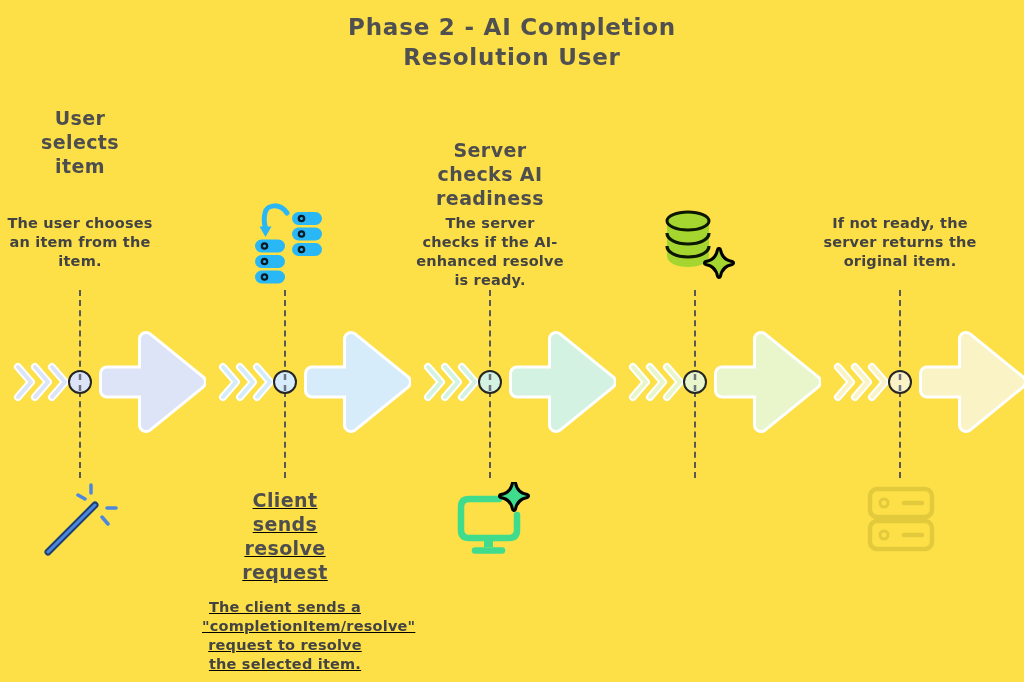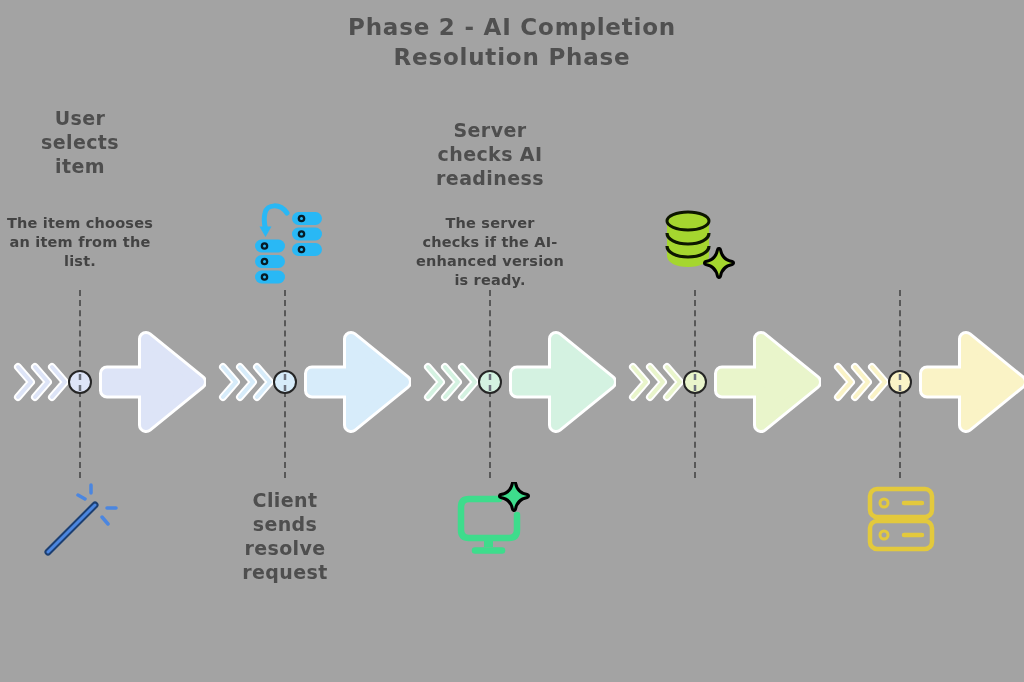--- a/index.html
+++ b/index.html
@@ -1,49 +1,49 @@
 <!DOCTYPE html>
 <html><head>
 <meta charset="utf-8">
 <style>
   html,body{margin:0;padding:0;background:#000;}
   .canvas{
-    position:relative;width:1024px;height:682px;background:#a3a3a3;
+    position:relative;width:1024px;height:682px;background:#fde047;
     overflow:hidden;font-family:"DejaVu Sans","Liberation Sans",sans-serif;
   }
   .title{
     position:absolute;top:12px;left:0;width:100%;text-align:center;
     font-size:23px;font-weight:700;line-height:30px;color:#505050;letter-spacing:.8px;
   }
   .connector{
     position:absolute;top:290px;height:188px;width:0;
     border-left:2px dashed #585858;
   }
   .segment{position:absolute;top:322px;width:206px;height:120px;}
   .stage-heading{
     position:absolute;text-align:center;font-size:19px;font-weight:700;
     line-height:24px;color:#4e4e4e;letter-spacing:.4px;
   }
   .stage-desc{
     position:absolute;text-align:center;font-size:14.5px;font-weight:600;
     line-height:19px;color:#434343;letter-spacing:.2px;
   }
-  .stage-block{position:absolute;text-align:center;}
+  .stage-block{position:absolute;text-align:center;text-decoration:underline;}
   .stage-block .stage-heading,.stage-block .stage-desc{position:static;margin:0 auto;}
   .stage-block .stage-desc{margin-top:14px;}
   .icon{position:absolute;}
 </style>
 </head>
 <body>
 
 <div class="canvas">
 
   <div class="title">
     <div>Phase 2 - AI Completion</div>
-    <div>Resolution Phase</div>
+    <div>Resolution User</div>
   </div>
 
   <div class="connector" style="left:79px"></div>
   <div class="connector" style="left:284px"></div>
   <div class="connector" style="left:489px"></div>
   <div class="connector" style="left:694px"></div>
   <div class="connector" style="left:899px"></div>
 
   <svg class="segment" style="left:0" viewBox="0 0 206 120">
     <path d="M18,45 L31,60 L18,75 M35,45 L48,60 L35,75 M52,45 L65,60 L52,75" fill="none" stroke="#ffffff" stroke-width="8" stroke-linecap="round" stroke-linejoin="round"></path>
@@ -84,21 +84,21 @@
   <svg class="segment" style="left:820px" viewBox="0 0 206 120">
     <path d="M18,45 L31,60 L18,75 M35,45 L48,60 L35,75 M52,45 L65,60 L52,75" fill="none" stroke="#ffffff" stroke-width="8" stroke-linecap="round" stroke-linejoin="round"></path>
     <path d="M18,45 L31,60 L18,75 M35,45 L48,60 L35,75 M52,45 L65,60 L52,75" fill="none" stroke-width="4" stroke-linecap="round" stroke-linejoin="round" stroke="#faf3c6"></path>
     <circle cx="80" cy="60" r="11" stroke="#252525" stroke-width="2" fill="#faf3c6"></circle>
     <path d="M80,52 L80,58 M80,63 L80,69" stroke="#6f7480" stroke-width="2.5"></path>
     <path d="M107,51.5 L146,51.5 L146,17 L199,60 L146,103 L146,68.5 L107,68.5 Z" fill="#ffffff" stroke="#ffffff" stroke-width="16" stroke-linejoin="round"></path>
     <path d="M107,51.5 L146,51.5 L146,17 L199,60 L146,103 L146,68.5 L107,68.5 Z" stroke-width="10" stroke-linejoin="round" fill="#faf3c6" stroke="#faf3c6"></path>
   </svg>
 
   <div class="stage-heading" style="left:15px;width:130px;bottom:504px">User selects item</div>
-  <div class="stage-desc" style="left:5px;width:150px;top:214px">The item chooses an item from the list.</div>
+  <div class="stage-desc" style="left:5px;width:150px;top:214px">The user chooses an item from the item.</div>
   <svg class="icon" style="left:42px;top:480px" width="76" height="78" viewBox="0 0 76 78">
     <path d="M6,72 L53,25" stroke="#1d3f70" stroke-width="7" stroke-linecap="round" fill="none"></path>
     <path d="M6,72 L53,25" stroke-width="3" stroke-linecap="round" fill="none" stroke="#4b86e0"></path>
     <path d="M49,5 L49,13 M36,15 L43,19 M65,28 L74,28 M60,37 L66,44" stroke-width="3.5" stroke-linecap="round" fill="none" stroke="#4b86e0"></path>
   </svg>
 
   <svg class="icon" style="left:242px;top:199px" width="92" height="90" viewBox="0 0 92 90">
     <g fill="#29b8f5">
       <rect x="50" y="13" width="30" height="13" rx="6.5"></rect>
       <rect x="50" y="28.5" width="30" height="13" rx="6.5"></rect>
@@ -121,40 +121,42 @@
         <circle cx="59.5" cy="35" r="1.5"></circle>
         <circle cx="59.5" cy="50.5" r="1.5"></circle>
       <circle cx="22.5" cy="47" r="1.5"></circle>
         <circle cx="22.5" cy="62.5" r="1.5"></circle>
         <circle cx="22.5" cy="78" r="1.5"></circle>
     </g>
     <path d="M45,14 C38,4 25,5 23,14 C21.6,19.5 22.3,25 23.5,29.5" fill="none" stroke-width="5" stroke-linecap="round" stroke="#29b8f5"></path>
   </svg>
   <div class="stage-block" style="left:185px;width:200px;top:488px">
     <div class="stage-heading" style="width:132px">Client sends resolve request</div>
+    <div class="stage-desc" style="width:166px">The client sends a "completionItem/resolve" request to resolve the selected item.</div>
   </div>
 
-  <div class="stage-heading" style="left:430px;width:120px;bottom:492px">Server checks AI readiness</div>
-  <div class="stage-desc" style="left:415px;width:150px;top:214px">The server checks if the AI-enhanced version is ready.</div>
+  <div class="stage-heading" style="left:430px;width:120px;bottom:472px">Server checks AI readiness</div>
+  <div class="stage-desc" style="left:415px;width:150px;top:214px">The server checks if the AI-enhanced resolve is ready.</div>
   <svg class="icon" style="left:447px;top:482px" width="86" height="76" viewBox="0 0 86 76">
     <path d="M52,17 L22,17 Q14,17 14,25 L14,48 Q14,56 22,56 L62,56 Q70,56 70,48 L70,33" fill="none" stroke-width="6.5" stroke-linecap="round" stroke="#3edc8c"></path>
     <path d="M41.5,58 L41.5,65" fill="none" stroke-width="9" stroke="#3edc8c"></path>
     <path d="M28,68.5 L55,68.5" fill="none" stroke-width="6.5" stroke-linecap="round" stroke="#3edc8c"></path>
     <path d="M67,1 C68.4,8.6 72.4,12.6 80,14 C72.4,15.4 68.4,19.4 67,27 C65.6,19.4 61.6,15.4 54,14 C61.6,12.6 65.6,8.6 67,1 Z" fill="#000000" stroke="#000000" stroke-width="6" stroke-linejoin="round"></path>
     <path d="M67,1 C68.4,8.6 72.4,12.6 80,14 C72.4,15.4 68.4,19.4 67,27 C65.6,19.4 61.6,15.4 54,14 C61.6,12.6 65.6,8.6 67,1 Z" fill="#3edc8c"></path>
   </svg>
 
   <svg class="icon" style="left:655px;top:204px" width="82" height="80" viewBox="0 0 82 80">
     <path d="M12,17 L12,52 C12,58.5 21,63 33,63 C45,63 54,58.5 54,52 L54,17 Z" fill="#a5d62f"></path>
     <path d="M12,29 C12,35.5 21,40 33,40 C45,40 54,35.5 54,29 M12,42 C12,48.5 21,53 33,53 C45,53 54,48.5 54,42" fill="none" stroke="#0d1600" stroke-width="3.2"></path>
     <ellipse cx="33" cy="17" rx="21" ry="9" stroke="#0d1600" stroke-width="3" fill="#a5d62f"></ellipse>
     <path d="M64,46 C65.4,53.6 69.4,57.6 77,59 C69.4,60.4 65.4,64.4 64,72 C62.6,64.4 58.6,60.4 51,59 C58.6,57.6 62.6,53.6 64,46 Z" fill="#000000" stroke="#000000" stroke-width="6" stroke-linejoin="round"></path>
     <path d="M64,46 C65.4,53.6 69.4,57.6 77,59 C69.4,60.4 65.4,64.4 64,72 C62.6,64.4 58.6,60.4 51,59 C58.6,57.6 62.6,53.6 64,46 Z" fill="#a5d62f"></path>
   </svg>
 
+  <div class="stage-desc" style="left:820px;width:160px;top:214px">If not ready, the server returns the original item.</div>
   <svg class="icon" style="left:858px;top:484px" width="84" height="70" viewBox="0 0 84 70">
     <rect x="12" y="5" width="62" height="28" rx="7" fill="none" stroke-width="4.5" stroke="#e3c93c"></rect>
     <rect x="12" y="37" width="62" height="28" rx="7" fill="none" stroke-width="4.5" stroke="#e3c93c"></rect>
     <circle cx="26" cy="19" r="4" fill="none" stroke-width="3" stroke="#e3c93c"></circle>
     <circle cx="26" cy="51" r="4" fill="none" stroke-width="3" stroke="#e3c93c"></circle>
     <path d="M46,19 L64,19 M46,51 L64,51" fill="none" stroke-width="4.5" stroke-linecap="round" stroke="#e3c93c"></path>
   </svg>
 
 </div>
 

